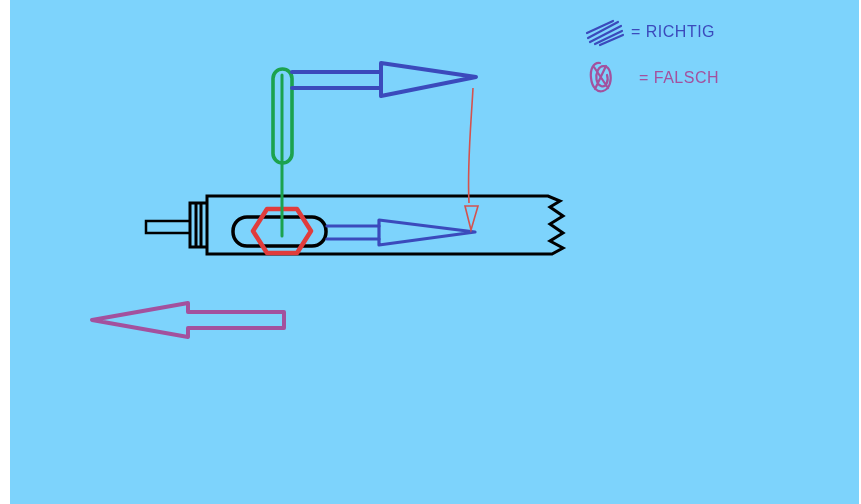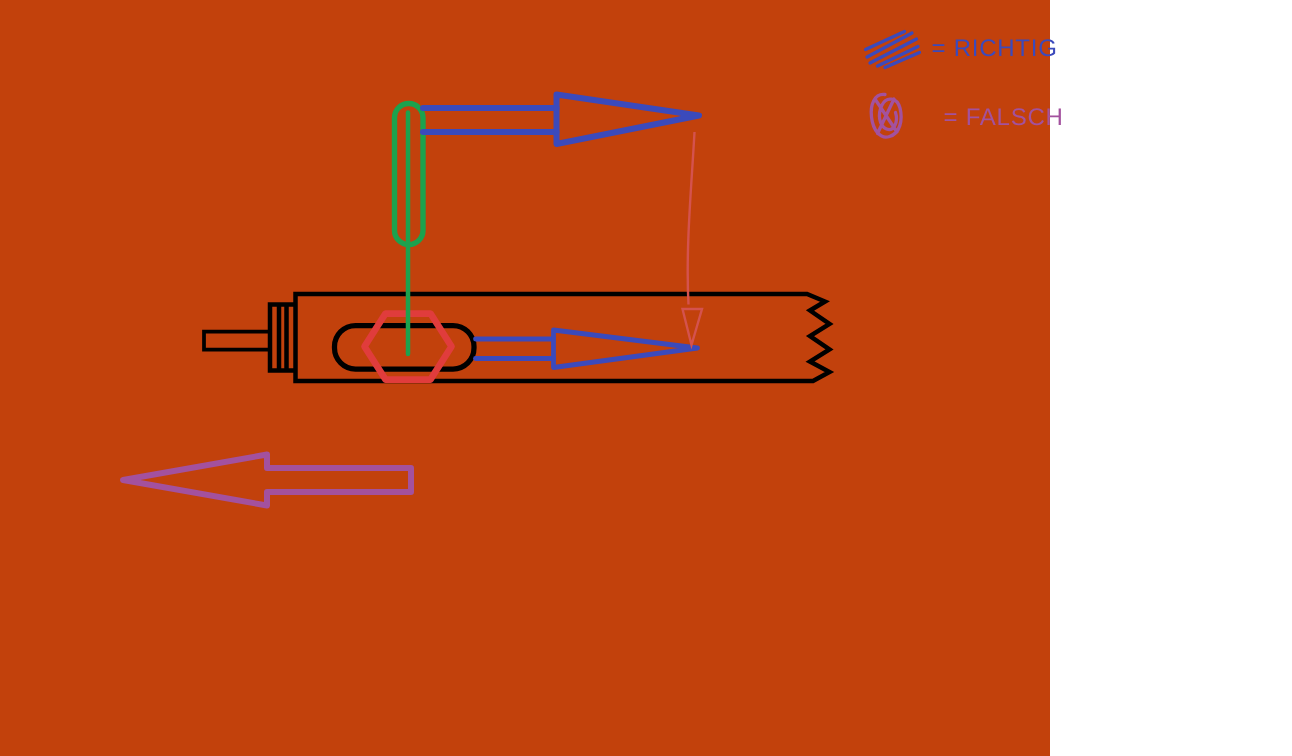--- a/index.html
+++ b/index.html
@@ -8,23 +8,24 @@
   }
   body {
     width: 861px;
     height: 504px;
     overflow: hidden;
     background: #ffffff;
     font-family: "Liberation Sans", sans-serif;
   }
   .canvas {
     position: relative;
-    width: 700px;
+    width: 849px;
     height: 504px;
-    background: #c2410c;
+    background: #7dd3fc;
+    margin-left: 10px;
   }
   .canvas svg {
     position: absolute;
     left: 0;
     top: 0;
   }
   svg text {
     font-family: "Liberation Sans", sans-serif;
     letter-spacing: 0.5px;
   }

